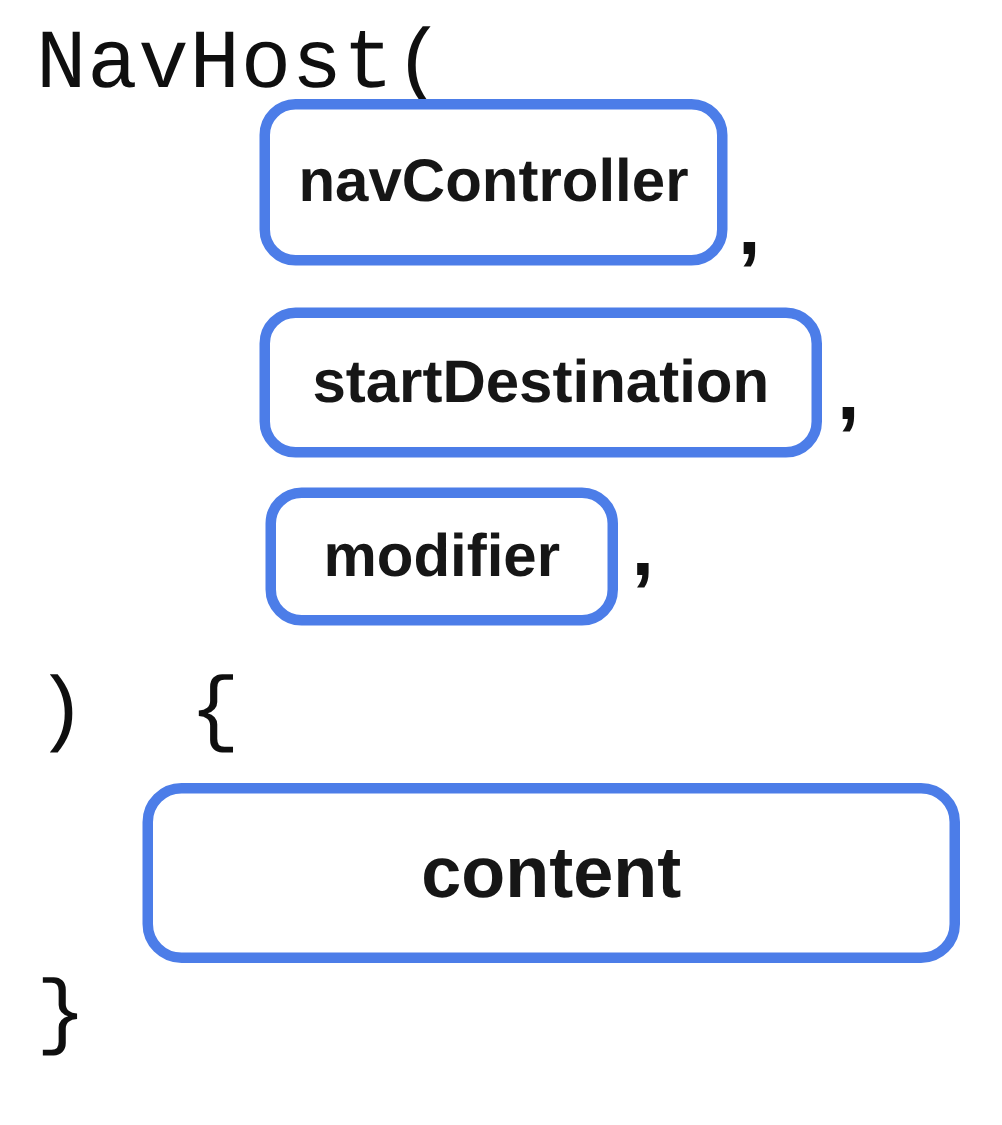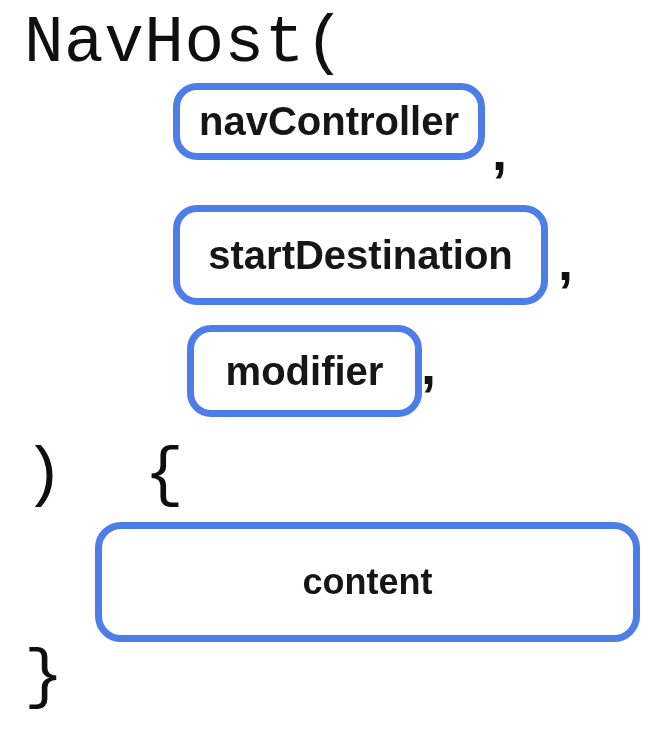--- a/index.html
+++ b/index.html
@@ -11,21 +11,21 @@
     position: relative;
     width: 668px;
     height: 750px;
     background: #ffffff;
     overflow: hidden;
     font-family: "Liberation Sans", "DejaVu Sans", sans-serif;
   }
   .code {
     position: absolute;
     font-family: "Liberation Mono", "DejaVu Sans Mono", monospace;
-    font-size: 66px;
+    font-size: 56px;
     line-height: 55px;
     letter-spacing: 0.5px;
     color: #0f0f0f;
     white-space: pre;
   }
   .line-open  { left: 24px; top: 16px; }
   .line-brace { left: 24px; top: 448px; }
   .line-close { left: 24px; top: 650px; }
 
   .pbox {
@@ -35,27 +35,27 @@
     border-radius: 24px;
     background: #ffffff;
     display: flex;
     align-items: center;
     justify-content: center;
     color: #161616;
     font-weight: 600;
     font-size: 40px;
     white-space: nowrap;
   }
-  .box-navcontroller    { left: 173px; top: 83px;  width: 312px; height: 77px; }
+  .box-navcontroller    { left: 173px; top: 66px;  width: 312px; height: 111px; }
   .box-startdestination { left: 173px; top: 205px; width: 375px; height: 100px; }
-  .box-modifier         { left: 187px; top: 325px; width: 235px; height: 92px; }
+  .box-modifier         { left: 177px; top: 325px; width: 235px; height: 92px; }
   .box-content {
     left: 95px; top: 522px; width: 545px; height: 120px;
     border-radius: 26px;
-    font-size: 36px;
+    font-size: 48px;
   }
   .comma {
     position: absolute;
     font-weight: 700;
     font-size: 54px;
     line-height: 54px;
     color: #101010;
   }
   .comma-1 { left: 492px; top: 124px; }
   .comma-2 { left: 558px; top: 234px; }

